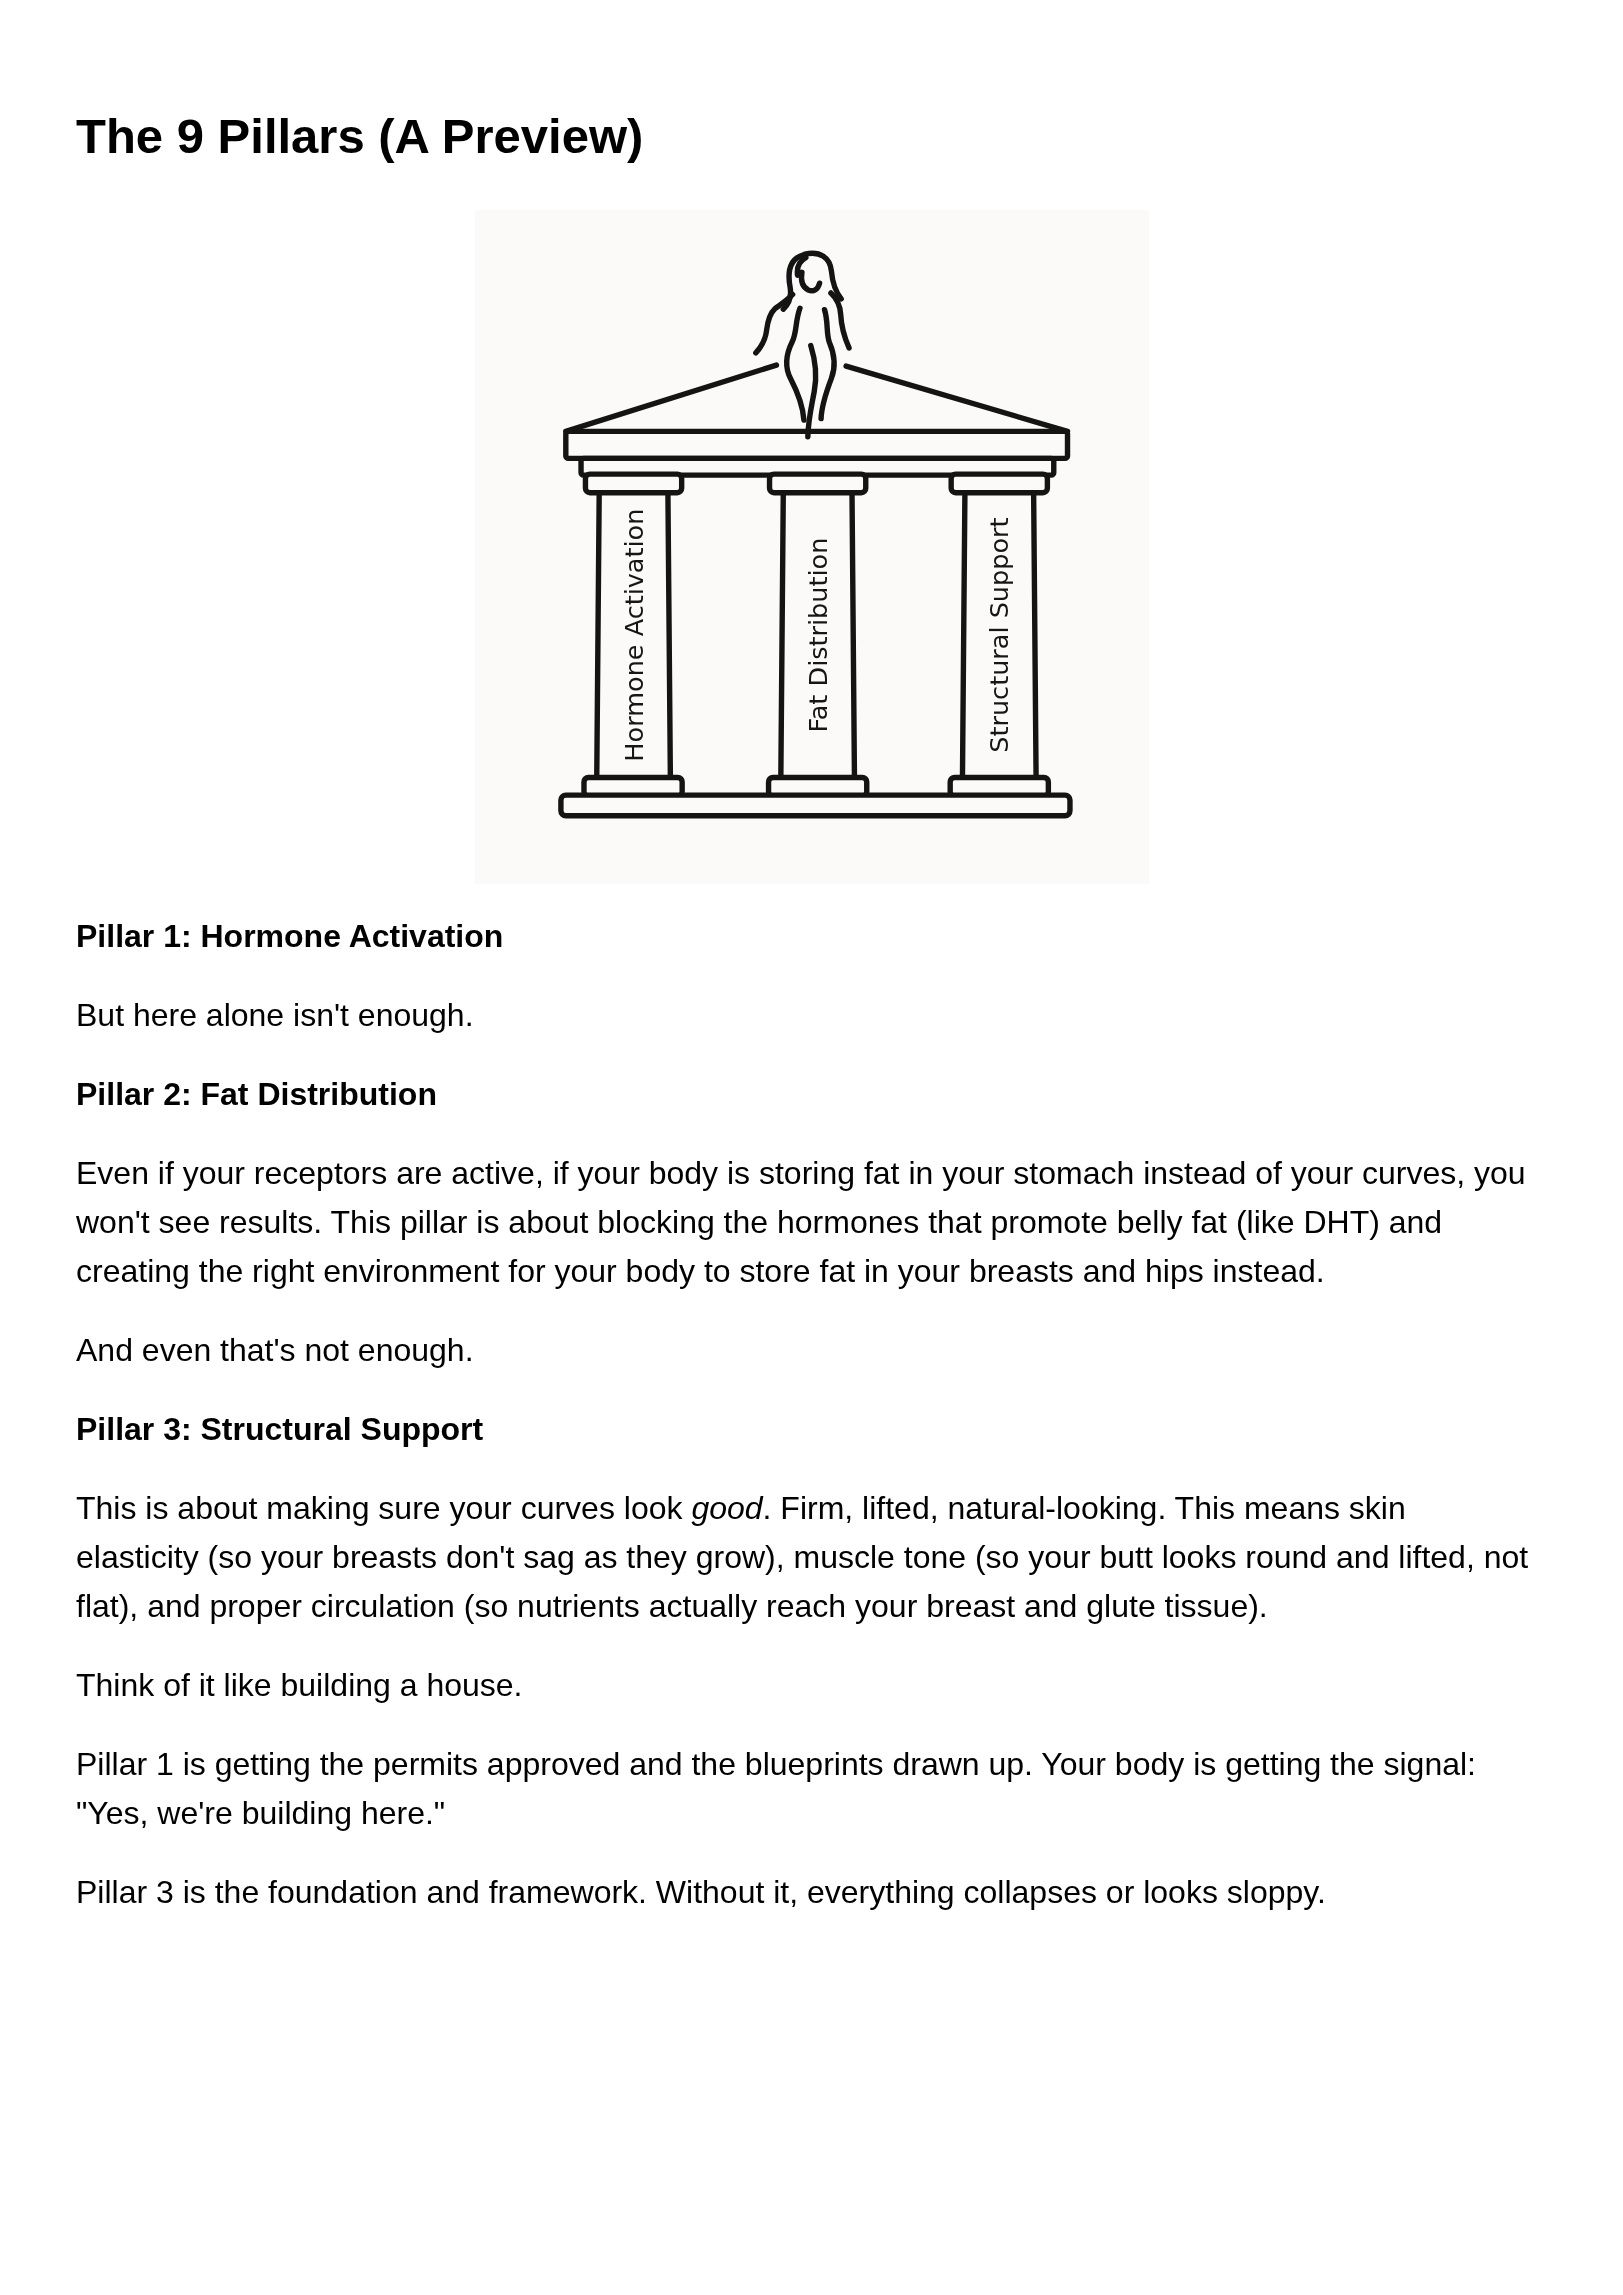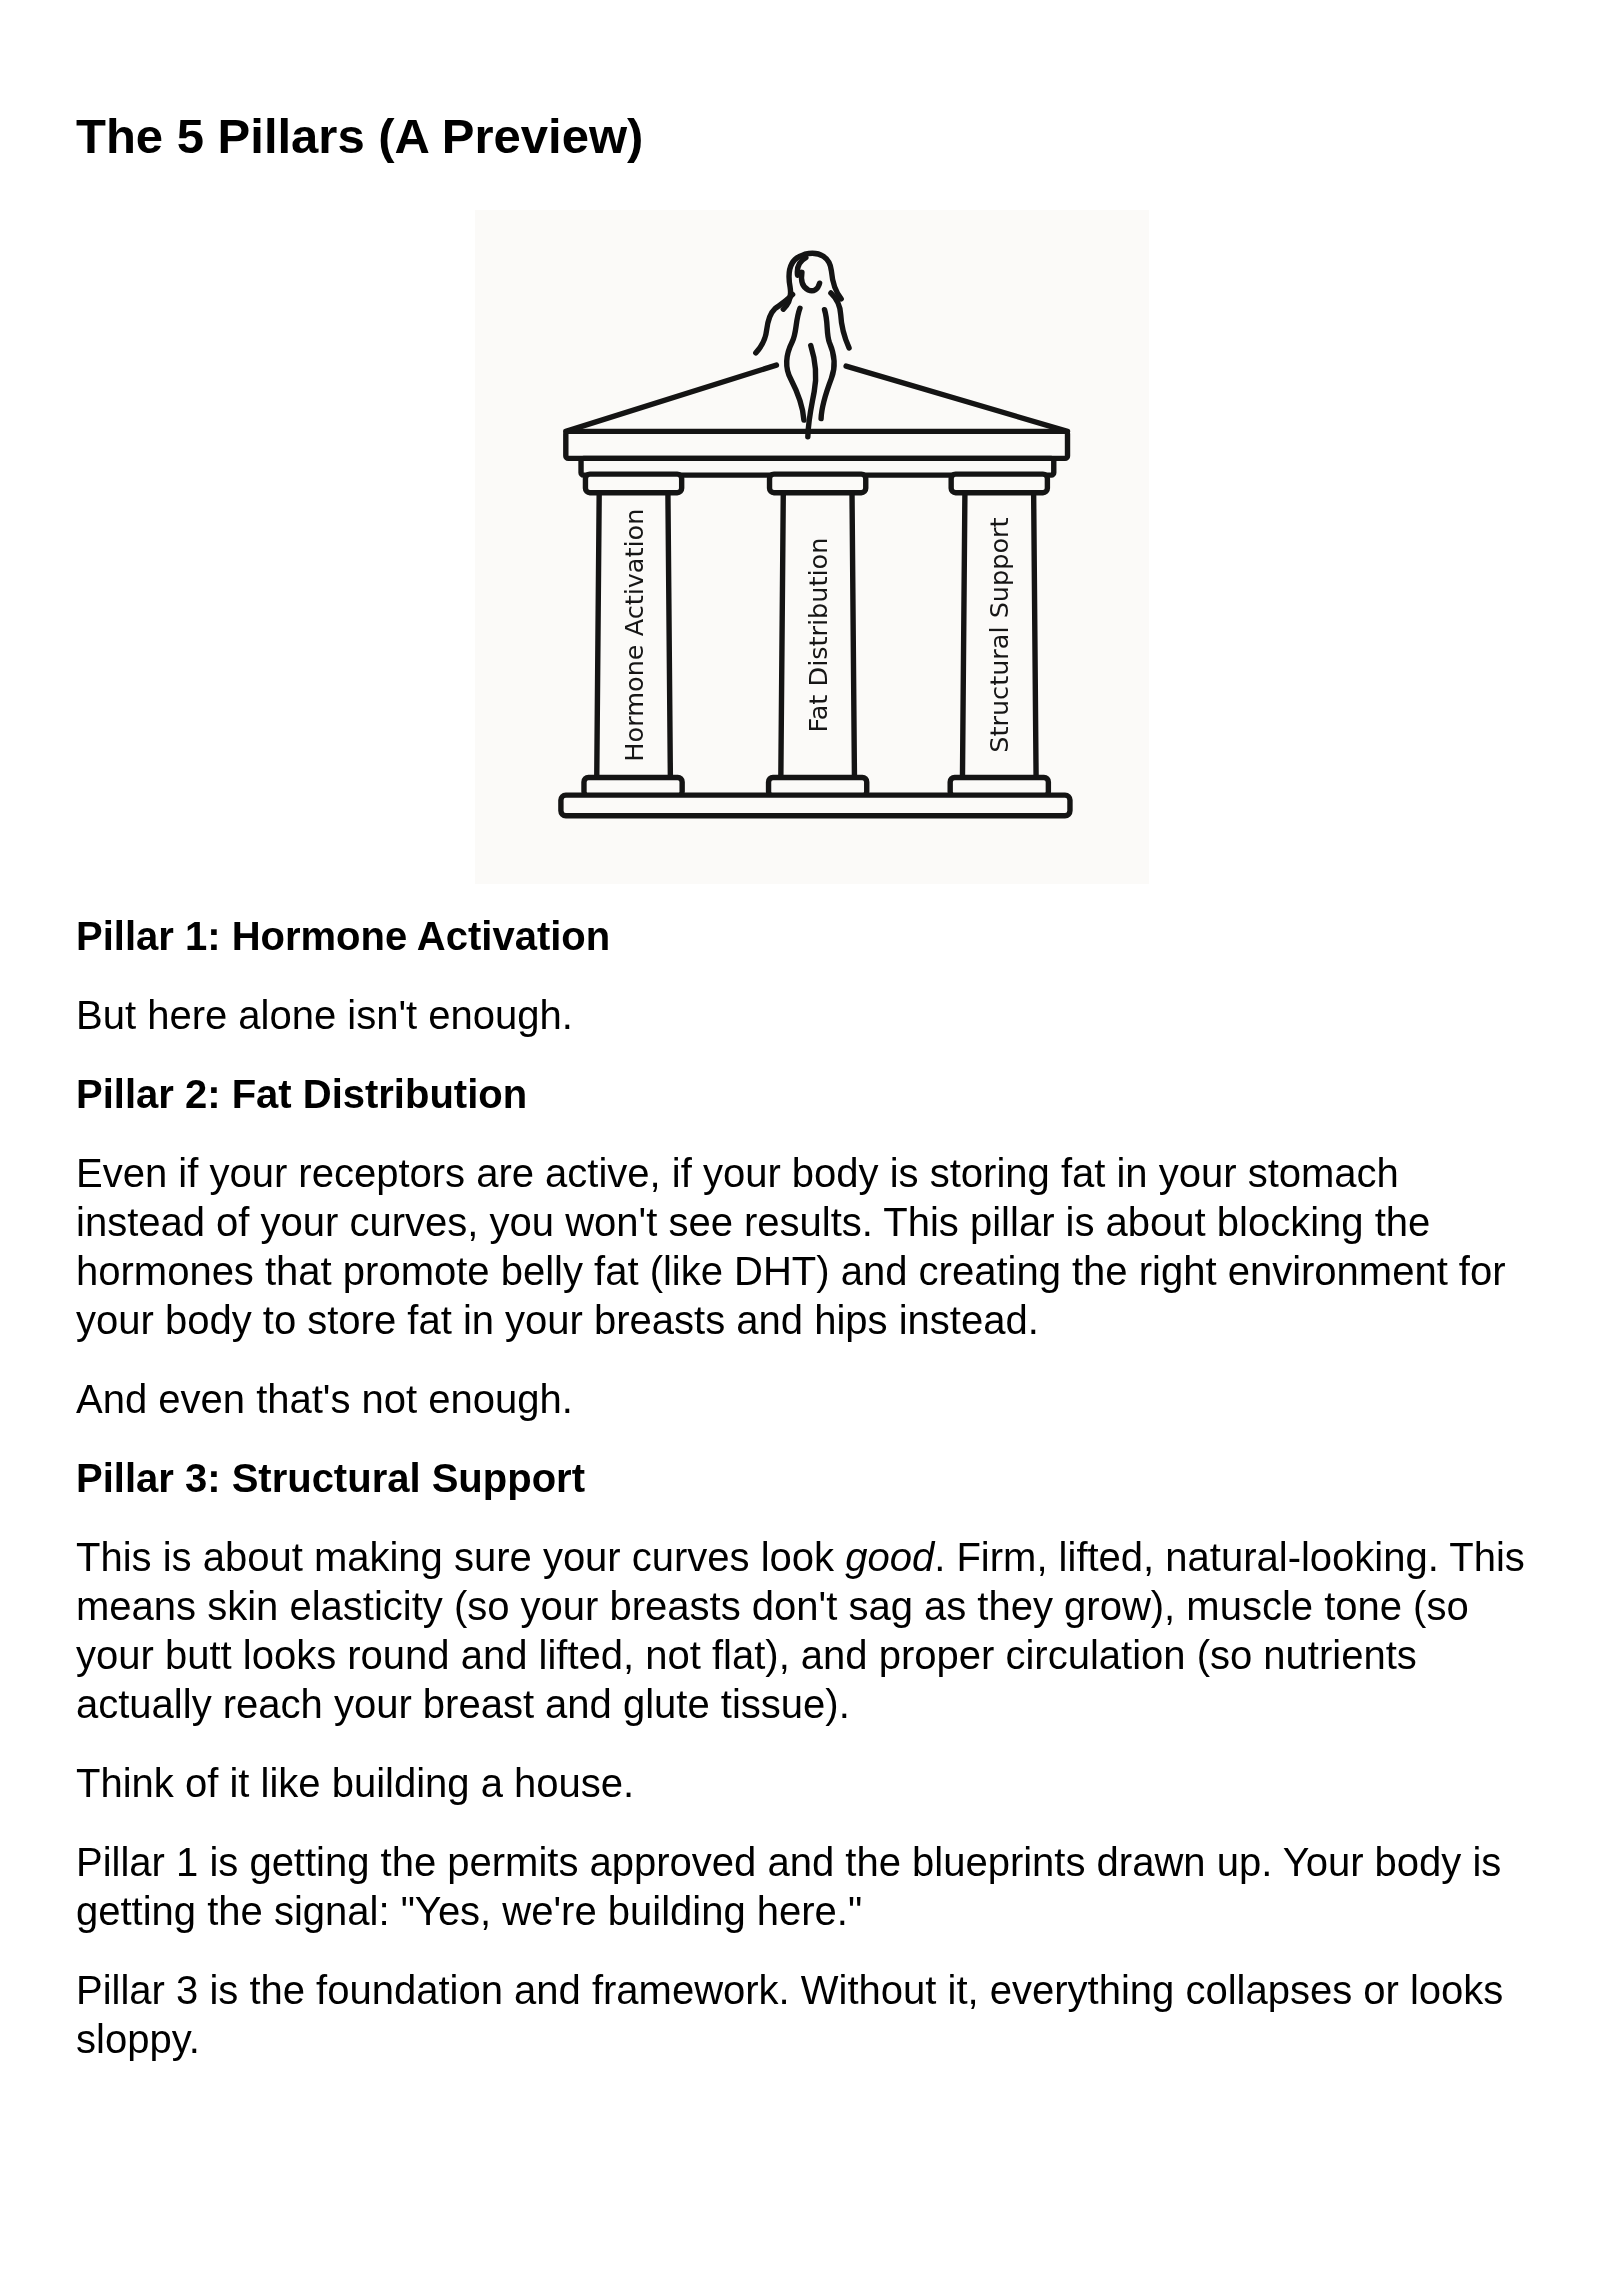--- a/index.html
+++ b/index.html
@@ -26,21 +26,21 @@
     margin: 0 0 44px 0;
   }
   .illustration {
     width: 674px;
     height: 674px;
     margin: 0 0 27.5px 399px;
     background: #fbfaf8;
   }
   .illustration svg { display: block; width: 100%; height: 100%; }
   .para {
-    font-size: 40px;
+    font-size: 32px;
     line-height: 49px;
     margin: 0 0 30px 0;
     max-width: 1453px;
   }
   .heading {
     font-weight: bold;
   }
   .para em { font-style: italic; }
   svg .ink { stroke: #141414; fill: none; stroke-width: 11; stroke-linecap: round; stroke-linejoin: round; }
   svg .slab { stroke: #141414; fill: #fbfaf8; stroke-width: 11; stroke-linejoin: round; }
@@ -49,21 +49,21 @@
     font-size: 52px;
     fill: #161616;
     letter-spacing: 0px;
   }
 </style>
 </head>
 <body>
 
 <div class="page">
 
-  <h1 class="doc-title">The 5 Pillars (A Preview)</h1>
+  <h1 class="doc-title">The 9 Pillars (A Preview)</h1>
 
   <div class="illustration">
     <svg viewBox="0 0 1373 1373" xmlns="http://www.w3.org/2000/svg">
 
       <g>
         <path class="ink" d="M 614,316 L 185,451"></path>
         <path class="ink" d="M 756,318 L 1207,451"></path>
 
         <rect class="slab" x="185" y="451" width="1022" height="55" rx="5"></rect>
 

